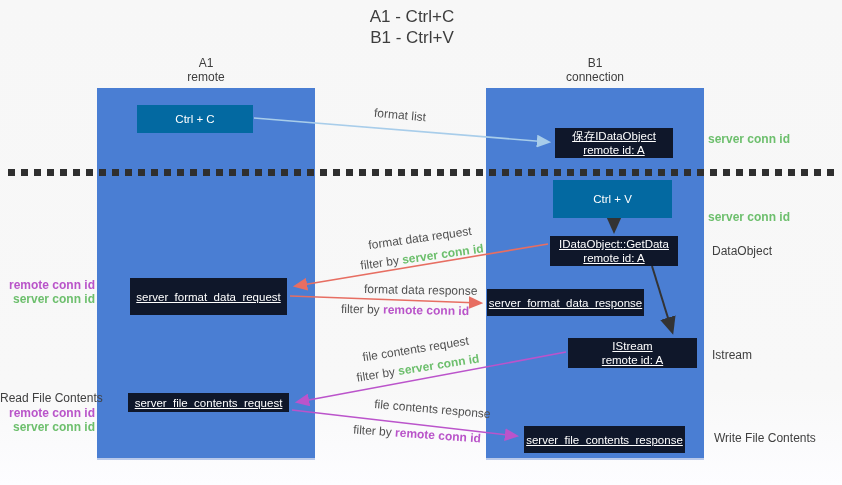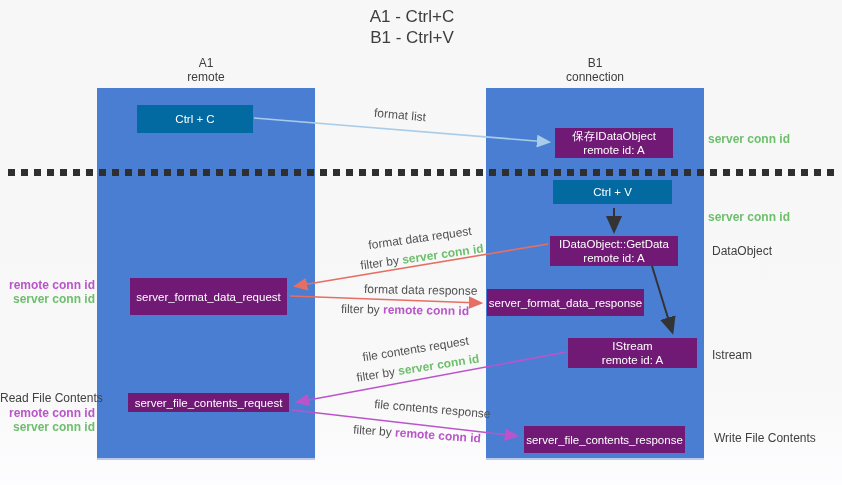--- a/index.html
+++ b/index.html
@@ -25,21 +25,21 @@
     left:8px;top:169px;width:828px;height:7px;
     background:repeating-linear-gradient(90deg,#2f2f2f 0 7px,transparent 7px 13px);
     z-index:5;
   }
   .node{
     display:flex;flex-direction:column;align-items:center;justify-content:center;
     color:#ffffff;font-size:11.5px;line-height:14px;text-align:center;
     z-index:4;box-sizing:border-box;
   }
   .green{background:#0369a1;}
-  .orange{background:#701a75;}
+  .orange{background:#0f172a;text-decoration:underline;}
   .lbl{font-size:12px;line-height:15px;color:#525252;white-space:nowrap;z-index:6;}
   .green-t{color:#6dbf6d;font-weight:bold;}
   .purple-t{color:#b954c9;font-weight:bold;}
   .gray-t{color:#404040;}
   .right-align{text-align:right;}
   svg.arrows{position:absolute;left:0;top:0;z-index:3;pointer-events:none;}
 </style>
 </head>
 <body>
 
@@ -88,21 +88,21 @@
 
 <div class="abs node green" style="left:137px;top:105px;width:116px;height:28px;">
   <span>Ctrl + C</span>
 </div>
 
 <div class="abs node orange" style="left:555px;top:128px;width:118px;height:30px;">
   <span>保存IDataObject</span>
   <span>remote id: A</span>
 </div>
 
-<div class="abs node green" style="left:553px;top:180px;width:119px;height:24px;">
+<div class="abs node green" style="left:553px;top:180px;width:119px;height:38px;">
   <span>Ctrl + V</span>
 </div>
 
 <div class="abs node orange" style="left:550px;top:236px;width:128px;height:30px;">
   <span>IDataObject::GetData</span>
   <span>remote id: A</span>
 </div>
 
 <div class="abs node orange" style="left:130px;top:278px;width:157px;height:37px;">
   <span>server_format_data_request</span>

